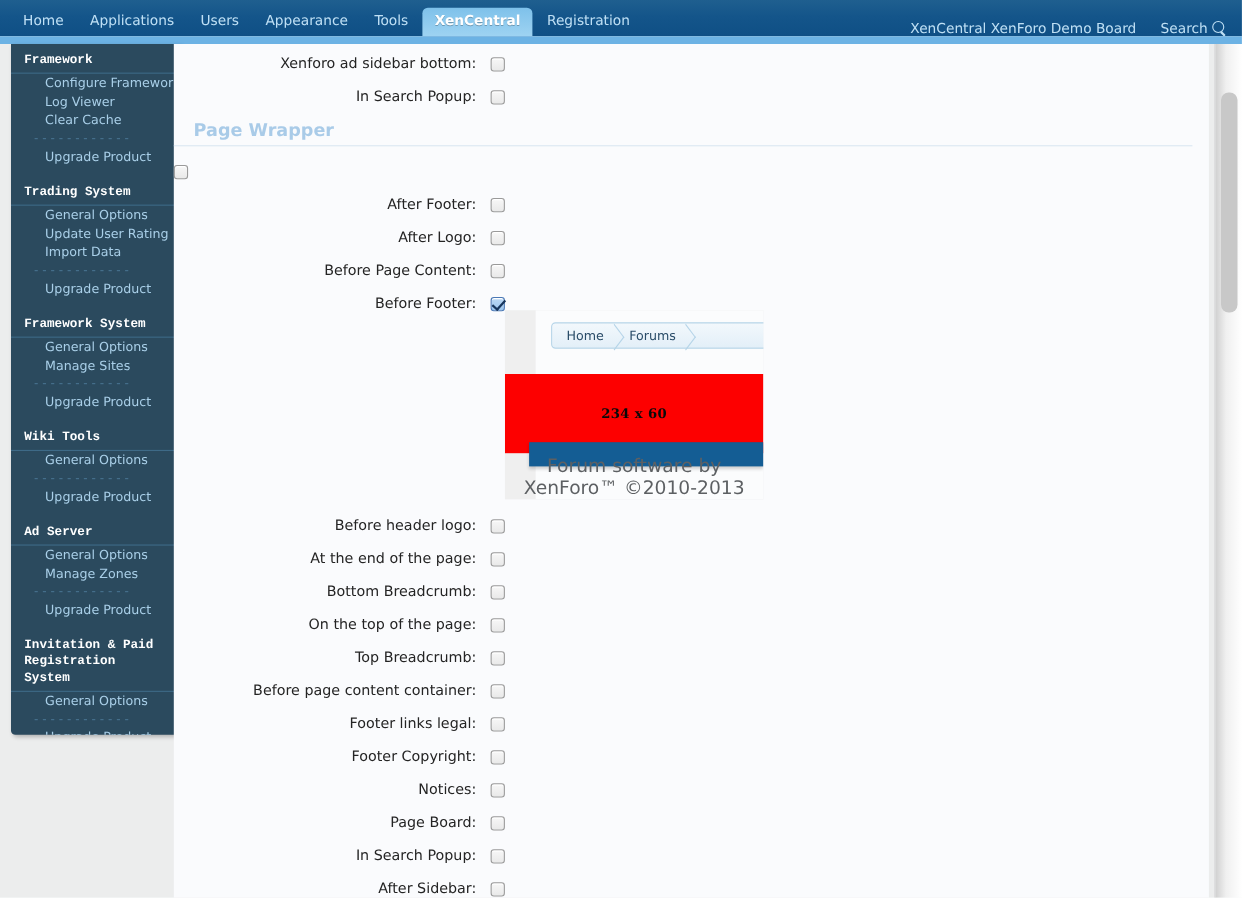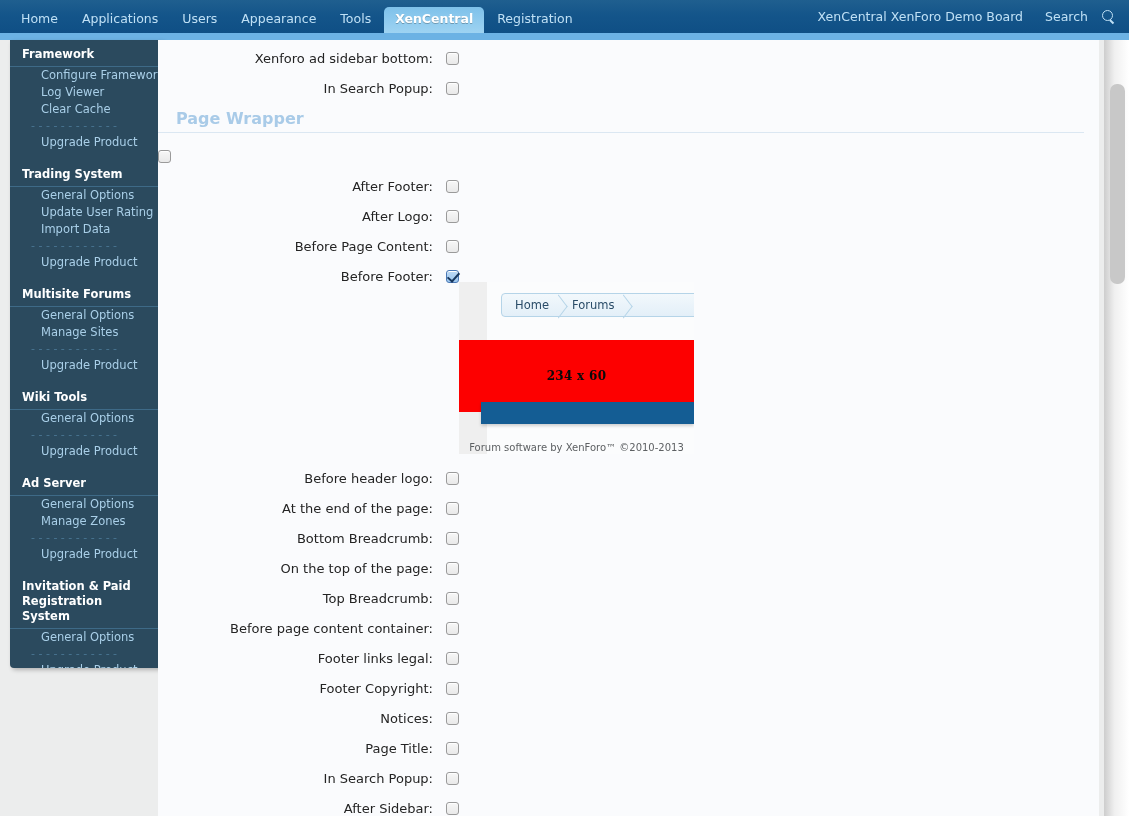--- a/index.html
+++ b/index.html
@@ -35,24 +35,24 @@
     border-radius: 5px 5px 0 0;
   }
   .navtab.active {
     background: linear-gradient(to bottom, #7ec1ea 0%, #9ed3f2 100%);
     color: #ffffff;
     font-weight: bold;
     text-shadow: 0 1px 0 rgba(0,0,0,.25);
   }
   .navright {
     position: absolute; right: 14px; top: 0; height: 33px;
-    display: flex; align-items: center; gap: 22px;
+    display: flex; align-items: flex-end; gap: 22px;
   }
   .navright .lbl { color: #bfe0f5; font-size: 12.5px; white-space: nowrap; }
-  .searchwrap { display: flex; align-items: center; gap: 13px; }
+  .searchwrap { display: flex; align-items: center; gap: 3px; }
   .mag { display:inline-block; width: 14px; height: 14px; position: relative; }
   .mag:before {
     content:""; position:absolute; left:1px; top:0px;
     width:9px; height:9px; border:1.6px solid #bfe0f5; border-radius:50%;
   }
   .mag:after {
     content:""; position:absolute; left:9px; top:9px;
     width:5px; height:1.8px; background:#bfe0f5; transform: rotate(45deg);
     transform-origin: left center;
   }
@@ -80,20 +80,21 @@
     overflow: hidden;
   }
   .sb-group { padding: 0 0 11px 0; }
   .sb-head {
     color: #ffffff;
     font-size: 11.5px;
     font-weight: bold;
     padding: 5px 10px 4px 12px;
     border-bottom: 1px solid #3e6a87;
     line-height: 15px;
+    font-family: Liberation Mono, monospace;
   }
   .sb-link {
     color: #a9cfe8;
     font-size: 11.5px;
     padding: 1px 10px 1px 21px;
     line-height: 15px;
     cursor: pointer;
     white-space: nowrap;
     margin-left: 10px;
   }
@@ -196,23 +197,23 @@
     color: #0a0a0a;
     letter-spacing: .3px;
   }
   #pv-bluebar {
     position: absolute; left: 22px; top: 120px;
     width: 213px; height: 22px;
     background: #145d94;
     box-shadow: 0 2px 3px rgba(0,0,0,.18);
   }
   #pv-footer {
-    position: absolute; left: 0; top: 160px;
+    position: absolute; left: 0; top: 132px;
     width: 235px; text-align: center;
-    font-size: 10px; color: #5d6063;
+    font-size: 17px; color: #5d6063;
   }
 
   
   #vscroll {
     position: absolute; right: 0; top: 40px;
     width: 25px; height: 776px;
     background: linear-gradient(to right,#d0d0d0 0%, #f0f0f0 40%, #ffffff 100%);
     border-left: 1px solid #cfcfcf;
   }
   #vthumb {
@@ -259,21 +260,21 @@
     </div>
     <div class="sb-group">
       <div class="sb-head">Trading System</div>
       <div class="sb-link">General Options</div>
       <div class="sb-link">Update User Rating</div>
       <div class="sb-link">Import Data</div>
       <div class="sb-sep">- - - - - - - - - - - -</div>
       <div class="sb-link">Upgrade Product</div>
     </div>
     <div class="sb-group">
-      <div class="sb-head">Multisite Forums</div>
+      <div class="sb-head">Framework System</div>
       <div class="sb-link">General Options</div>
       <div class="sb-link">Manage Sites</div>
       <div class="sb-sep">- - - - - - - - - - - -</div>
       <div class="sb-link">Upgrade Product</div>
     </div>
     <div class="sb-group">
       <div class="sb-head">Wiki Tools</div>
       <div class="sb-link">General Options</div>
       <div class="sb-sep">- - - - - - - - - - - -</div>
       <div class="sb-link">Upgrade Product</div>
@@ -362,21 +363,21 @@
       </div>
       <div class="row">
         <div class="lbl">Footer Copyright:</div>
         <div class="cb"></div>
       </div>
       <div class="row">
         <div class="lbl">Notices:</div>
         <div class="cb"></div>
       </div>
       <div class="row">
-        <div class="lbl">Page Title:</div>
+        <div class="lbl">Page Board:</div>
         <div class="cb"></div>
       </div>
       <div class="row">
         <div class="lbl">In Search Popup:</div>
         <div class="cb"></div>
       </div>
       <div class="row">
         <div class="lbl">After Sidebar:</div>
         <div class="cb"></div>
       </div>

